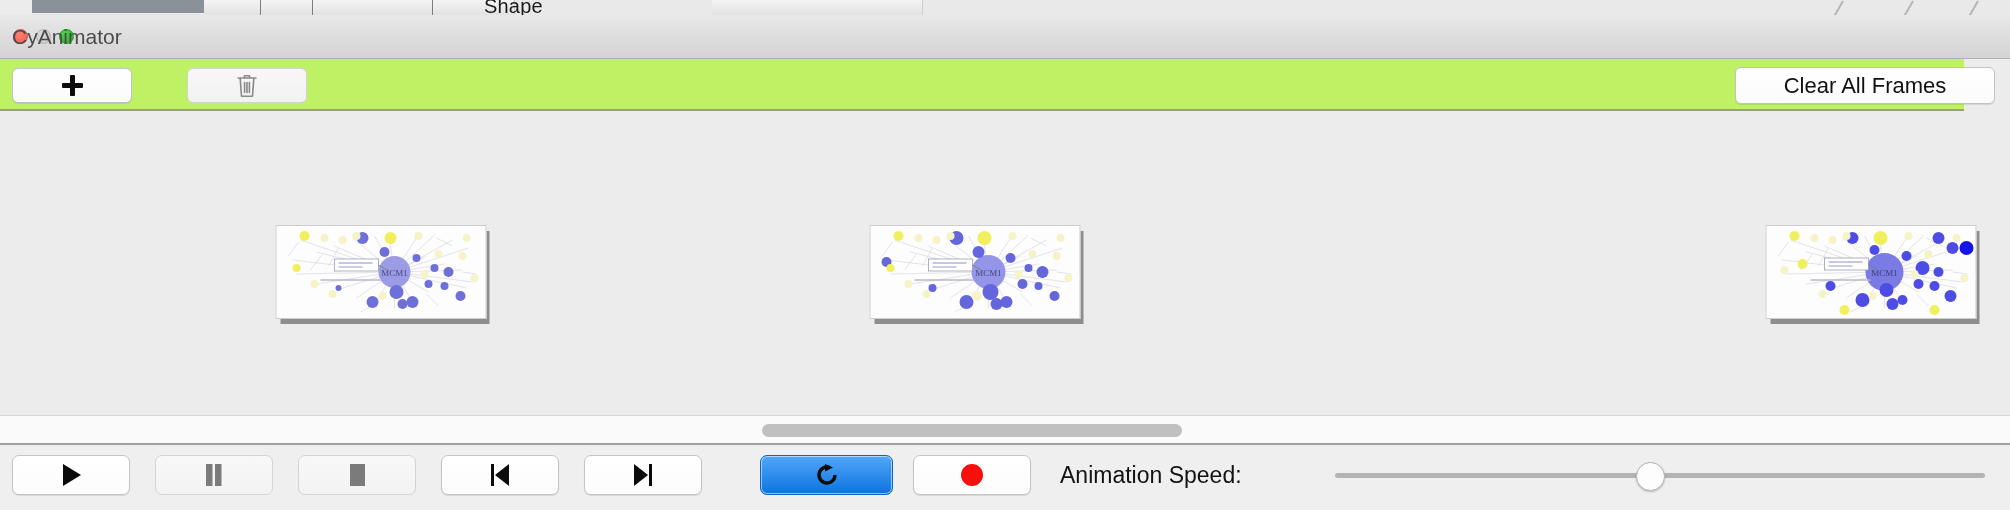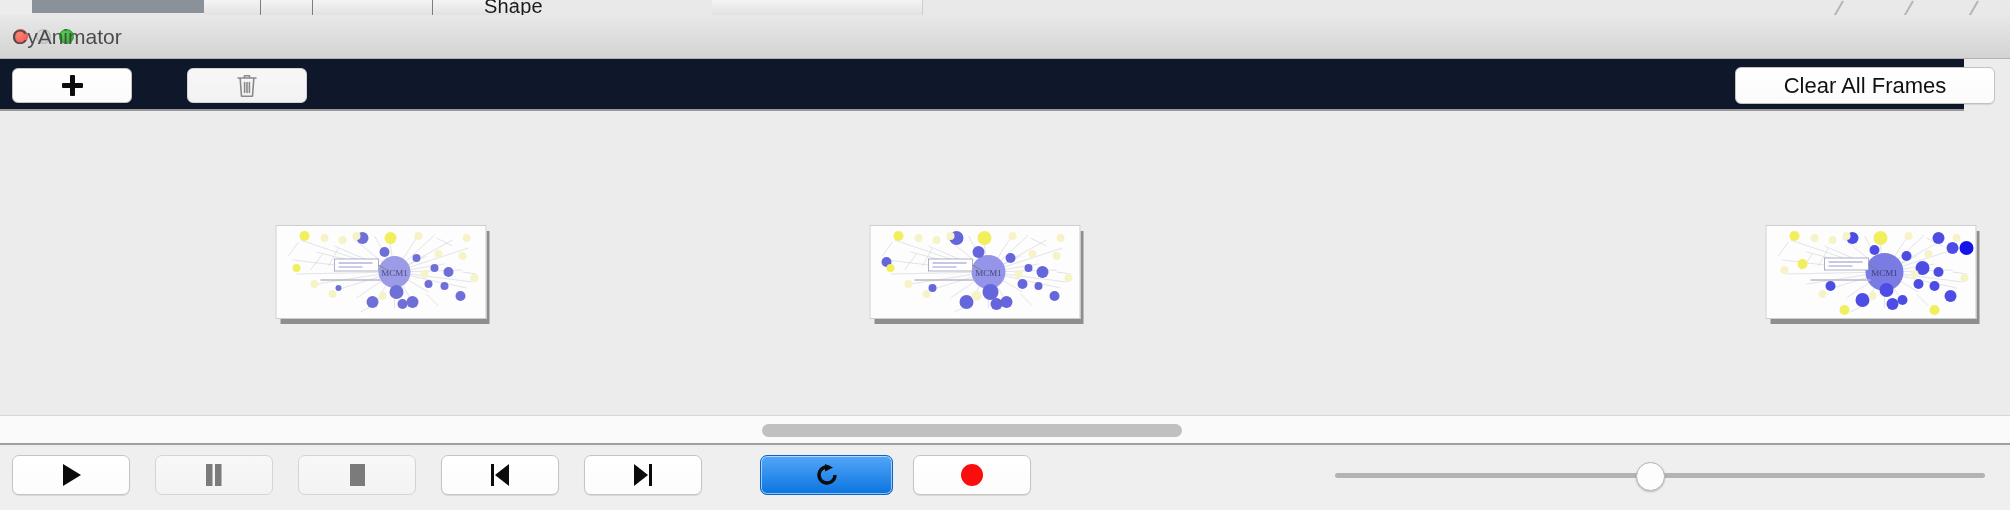--- a/index.html
+++ b/index.html
@@ -50,21 +50,21 @@
   .tl-green  { background: radial-gradient(circle at 35% 30%, #4fd34f, #24b324); border: 1px solid #1e9c1e; }
   .win-title {
     position: absolute; left: 12px; top: 0; width: 2010px; height: 44px;
     line-height: 44px; text-align: left;
     font-size: 21px; color: #4b4b4b;
   }
 
   
   .toolbar {
     position: absolute; left: 0; top: 59px; width: 1964px; height: 52px;
-    background: #0f172a; border-bottom: 2px solid #9a9a9a;
+    background: #bef264; border-bottom: 2px solid #9a9a9a;
     box-sizing: border-box;
   }
   .btn {
     position: absolute;
     border: 1px solid #c2c2c2; border-radius: 6px;
     background: linear-gradient(#ffffff, #fbfbfb);
     box-shadow: 0 1px 1px rgba(0,0,0,.10);
     display: flex; align-items: center; justify-content: center;
     box-sizing: border-box; cursor: pointer;
   }
@@ -447,17 +447,18 @@
         <polygon points="11,2 19,5.5 11,9.5" fill="#0b0b0b"></polygon>
       </svg>
     </div>
 
     <div class="pbtn b-rec">
       <svg width="24" height="24" viewBox="0 0 24 24">
         <circle cx="12" cy="12" r="11" fill="#f90d0d"></circle>
       </svg>
     </div>
 
+    <div class="speed-label">Animation Speed:</div>
     <div class="slider-track"></div>
     <div class="slider-thumb"></div>
   </div>
 
 </div>
 
 </body></html>

